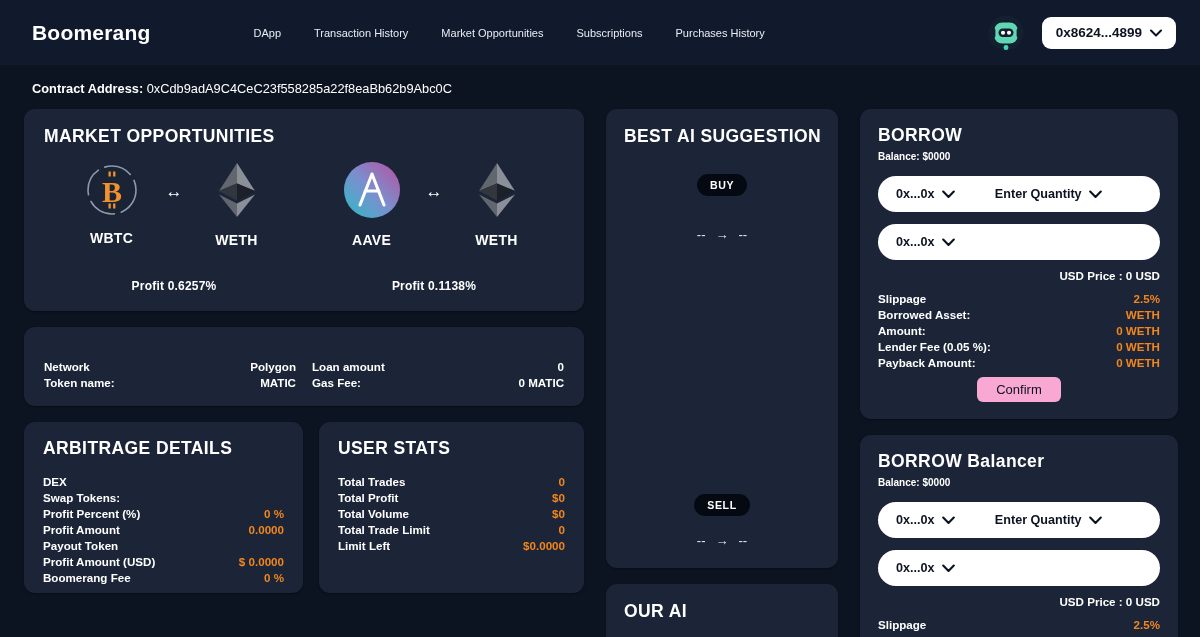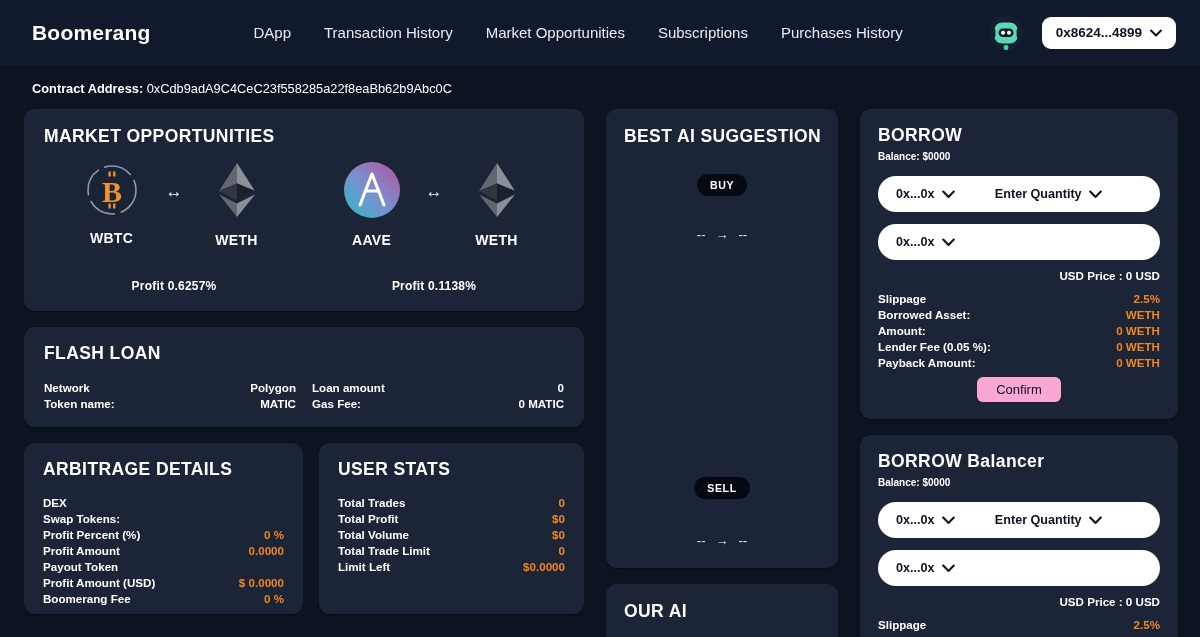--- a/index.html
+++ b/index.html
@@ -19,21 +19,21 @@
     display: flex;
     align-items: center;
     padding: 16px 24px;
   }
   .brand {
     font-size: 21px; font-weight: bold; color: #fff;
     letter-spacing: .2px; margin-left: 8px;
   }
   .navlinks { display: flex; align-items: center; margin-left: 103px; gap: 33px; }
   .navlink {
-    font-size: 15px; color: #e8ecf3; white-space: nowrap; cursor: pointer;
+    font-size: 11px; color: #e8ecf3; white-space: nowrap; cursor: pointer;
   }
   .nav-right { margin-left: auto; display: flex; align-items: center; gap: 18px; }
   .avatar { width: 36px; height: 36px; display:block; }
   .wallet-pill {
     background: #ffffff; color: #0b1220;
     border-radius: 9px; height: 32px;
     display: flex; align-items: center; gap: 8px;
     padding: 0 14px; font-size: 13.5px; font-weight: 600;
     cursor: pointer;
   }
@@ -100,21 +100,21 @@
     background: #050a12; color: #ffffff; font-size: 10.6px; font-weight: bold;
     border-radius: 12px; padding: 5px 13px; letter-spacing: .6px;
     display: inline-block;
   }
   .dashrow {
     display: flex; justify-content: center; align-items: center; gap: 10px;
     font-size: 13px; color: #e9edf4; font-weight: 500;
   }
   .ai-buy { position: absolute; left: 0; right: 0; top: 65px; }
   .ai-buy-dash { position: absolute; left: 0; right: 0; top: 118px; }
-  .ai-sell { position: absolute; left: 0; right: 0; top: 368px; }
+  .ai-sell { position: absolute; left: 0; right: 0; top: 385px; }
   .ai-sell-dash { position: absolute; left: 0; right: 0; top: 424px; }
   .ourai { padding: 17px 18px 20px 18px; height: 70px; }
 
   
   .borrow { padding: 16px 18px 17px 18px; margin-bottom: 16px; }
   .balance { font-size: 10px; font-weight: bold; margin-top: 5px; }
   .input-row {
     background: #ffffff; border-radius: 24px; height: 36px;
     display: flex; align-items: center; padding: 0 18px;
     margin-top: 14px; color: #0b1220;
@@ -266,21 +266,20 @@
                 <div class="tok-name">WETH</div>
               </div>
             </div>
             <div class="profit">Profit 0.1138%</div>
           </div>
 
         </div>
       </div>
 
       <div class="card fl">
-        <div class="card-title">FLASH LOAN</div>
         <div class="fl-grid">
           <div class="fl-col">
             <div class="fl-line">
               <span class="k">Network</span>
               <span class="v">Polygon</span>
             </div>
             <div class="fl-line">
               <span class="k">Token name:</span>
               <span class="v">MATIC</span>
             </div>

